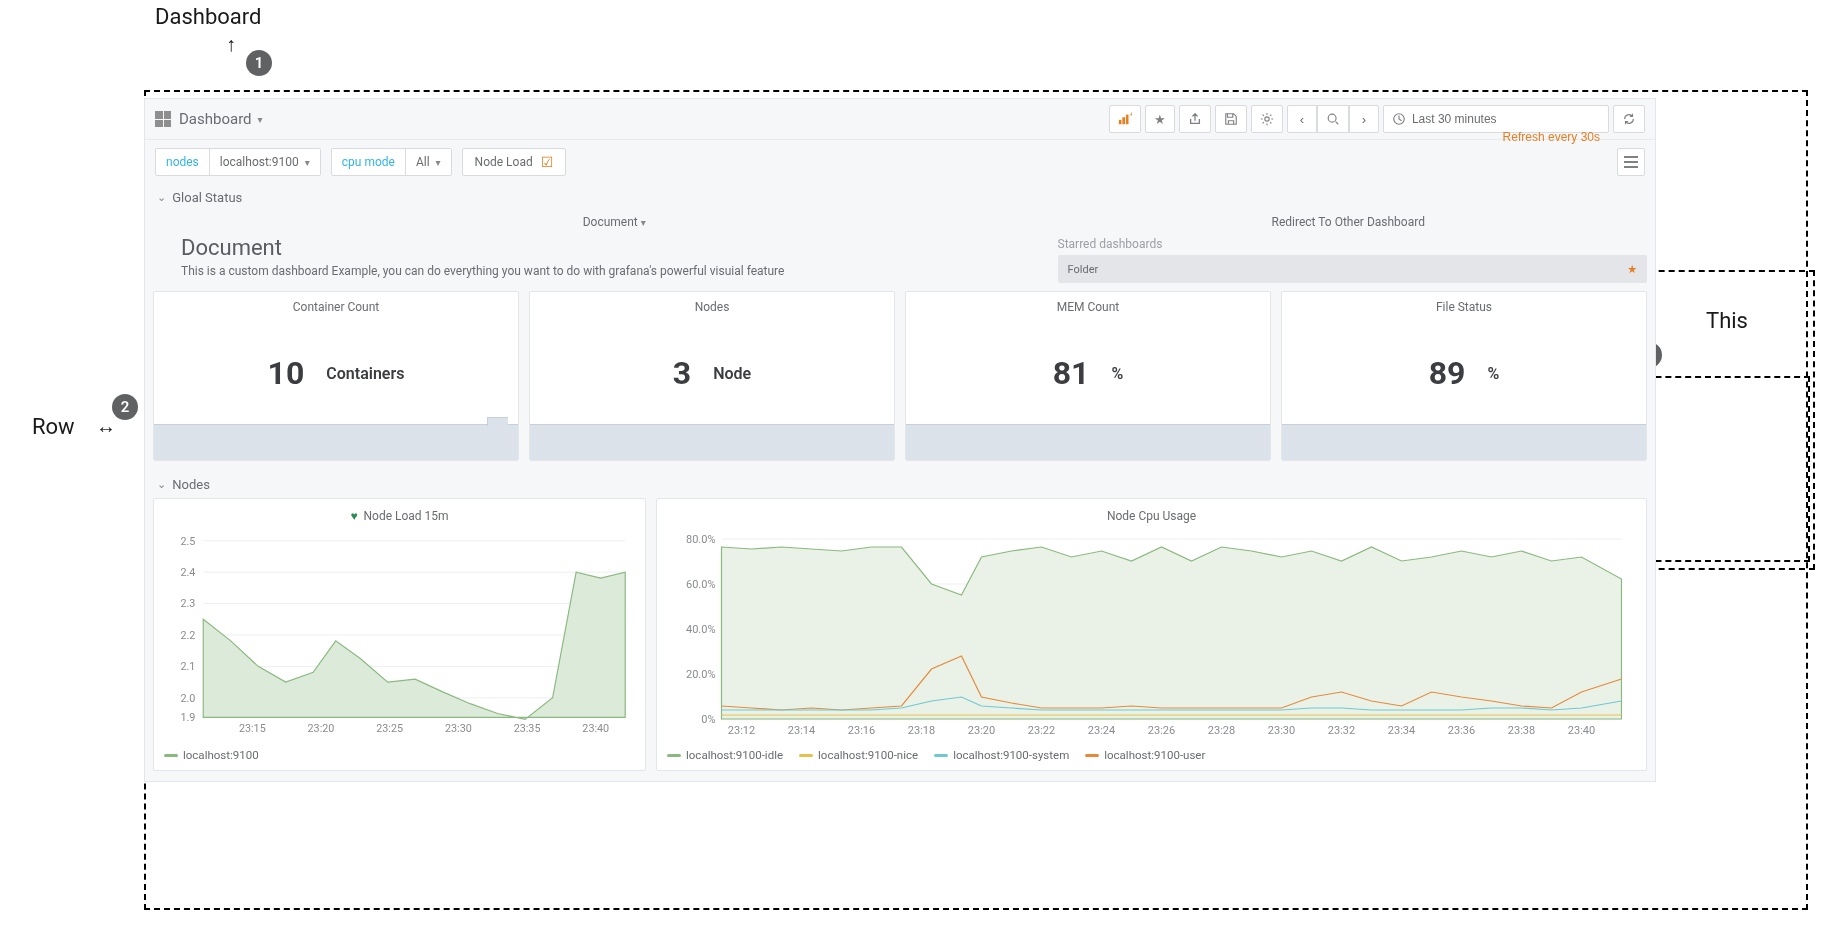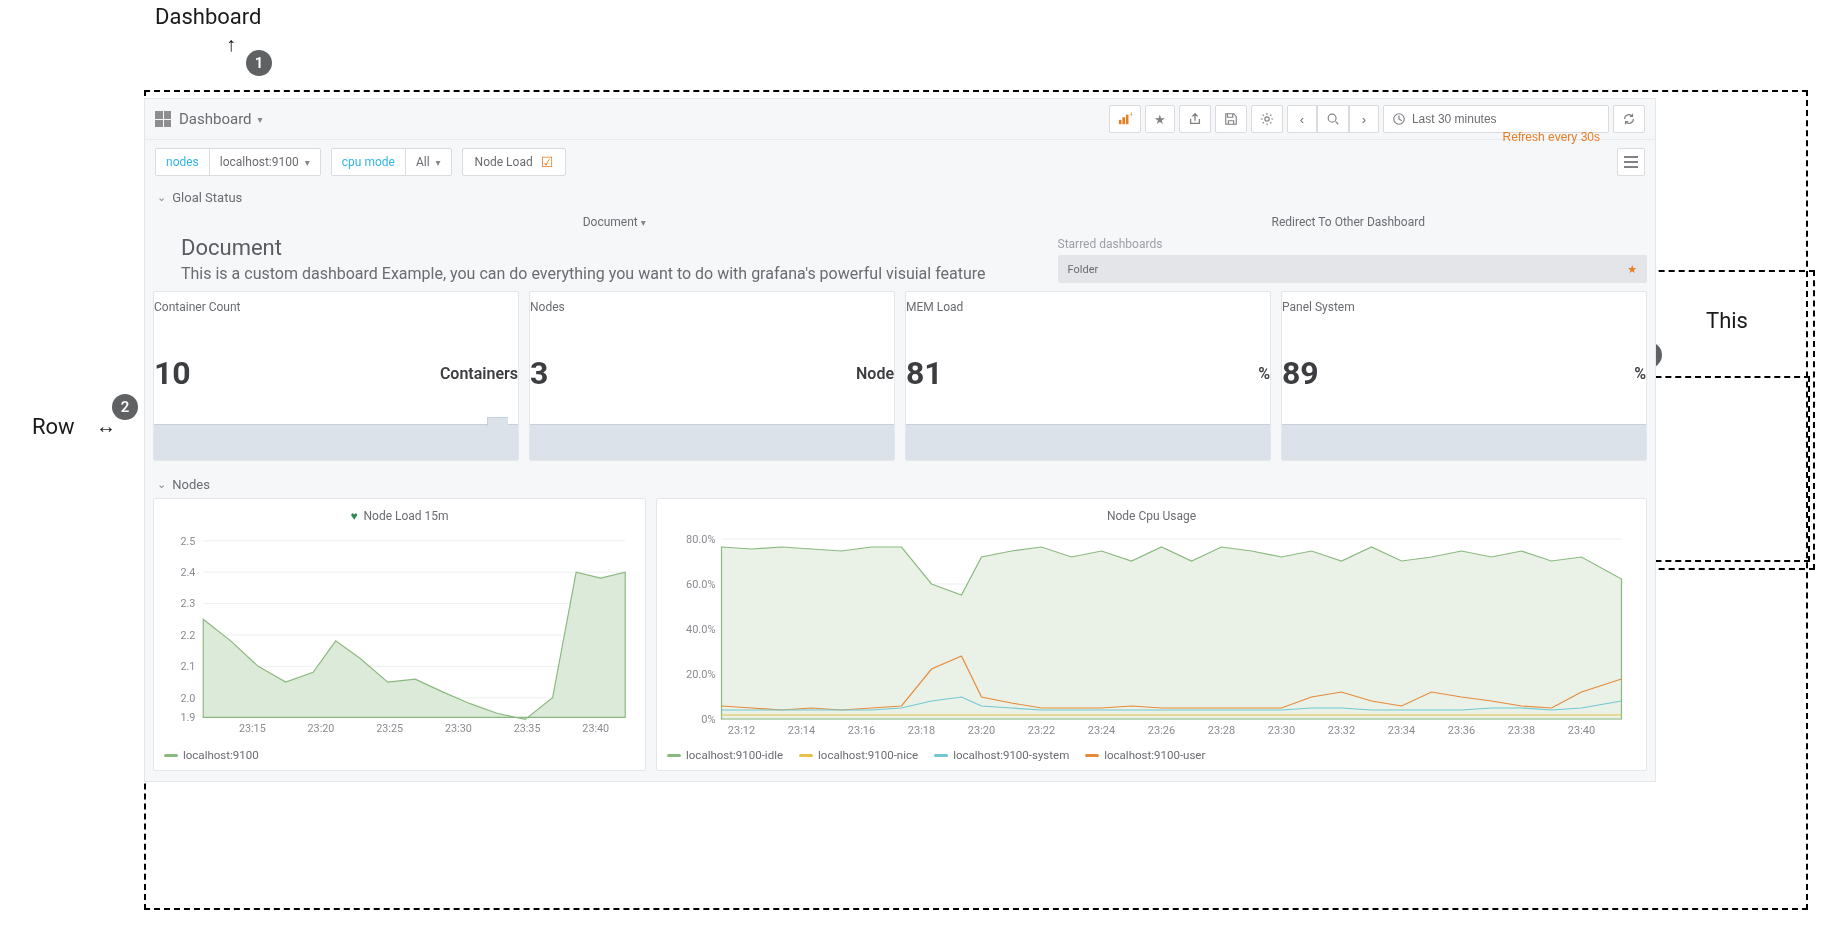--- a/index.html
+++ b/index.html
@@ -36,28 +36,28 @@
   .check-icon { color:#e67e22; font-size:14px; }
   .hamburger { width:28px; height:28px; border:1px solid #d9dbdf; background:#fff; display:flex; flex-direction:column; justify-content:center; align-items:center; gap:3px; border-radius:2px;}
   .hamburger span { width:14px; height:2px; background:#7f8187; }
   .row-header { display:flex; align-items:center; gap:6px; padding:6px 12px; font-size:13px; color:#6a6c71; }
   .chev { font-size:11px; color:#888; }
   .doc-row { display:flex; gap:10px; padding:0 8px 8px 8px; }
   .doc-left { flex:0 0 58%; background:#f6f7f9;margin-left:28px; }
   .doc-right { flex:1 1 auto; background:#f6f7f9; }
   .panel-tab { text-align:center; font-size:12px; color:#6a6c71; padding:4px 0; }
   .doc-title { font-size:22px; color:#5a5c61; padding:2px 0 4px 0; }
-  .doc-desc { font-size:16px; color:#6a6c71; }
+  .doc-desc { font-size:12px; color:#6a6c71; }
   .starred-label { font-size:12px; color:#9ea0a6; padding:4px 0; }
   .folder-row { background:#e4e5e9; height:28px; display:flex; align-items:center; justify-content:space-between; padding:0 10px; color:#6a6c71; font-size:11px; border-radius:2px; }
   .folder-row .star-o { color:#e67e22; }
   .stats-row { display:flex; gap:10px; padding:0 8px 10px 8px; }
   .stat-panel { flex:1 1 0; background:#fff; border:1px solid #e4e6ea; border-radius:2px; overflow:hidden; display:flex; flex-direction:column; height:170px; }
-  .stat-title { font-size:12px; color:#6a6c71; padding:8px 0; }
-  .stat-value { flex:1; display:flex; align-items:center; justify-content:space-between; gap:22px;}
+  .stat-title { text-align:center; font-size:12px; color:#6a6c71; padding:8px 0; }
+  .stat-value { flex:1; display:flex; align-items:center; justify-content:center; gap:22px;}
   .stat-value .big { font-size:32px; font-weight:700; color:#3c3d41; }
   .stat-value .unit { font-size:16px; color:#3c3d41; font-weight:600; }
   .spark { height:36px; background:#dbe2ea; border-top:1px solid #c7cfd8; position:relative; }
   .spark.step::after { content:""; position:absolute; right:10px; top:-8px; width:20px; height:8px; background:#dbe2ea; border-top:1px solid #c7cfd8; border-left:1px solid #c7cfd8;}
   .charts-row { display:flex; gap:10px; padding:0 8px 10px 8px; }
   .chart-panel { background:#fff; border:1px solid #e4e6ea; border-radius:2px; padding:8px 10px; }
   .chart-panel.small { flex:0 0 33%; }
   .chart-panel.large { flex:1 1 auto; }
   .chart-title { text-align:center; font-size:12px; color:#6a6c71; padding:2px 0 6px 0; display:flex; justify-content:center; align-items:center; gap:6px;}
   .heart { color:#2e8b57; font-size:12px; }
@@ -226,29 +226,29 @@
       </div>
       <div class="stat-panel">
         <div class="stat-title">Nodes</div>
         <div class="stat-value">
             <span class="big">3</span>
             <span class="unit">Node</span>
           </div>
         <div class="spark"></div>
       </div>
       <div class="stat-panel">
-        <div class="stat-title">MEM Load</div>
+        <div class="stat-title">MEM Count</div>
         <div class="stat-value">
             <span class="big">81</span>
             <span class="unit">%</span>
           </div>
         <div class="spark"></div>
       </div>
       <div class="stat-panel">
-        <div class="stat-title">Panel System</div>
+        <div class="stat-title">File Status</div>
         <div class="stat-value">
             <span class="big">89</span>
             <span class="unit">%</span>
           </div>
         <div class="spark"></div>
       </div>
     </div>
 
     <div class="row-header">
       <span class="chev">⌄</span>

